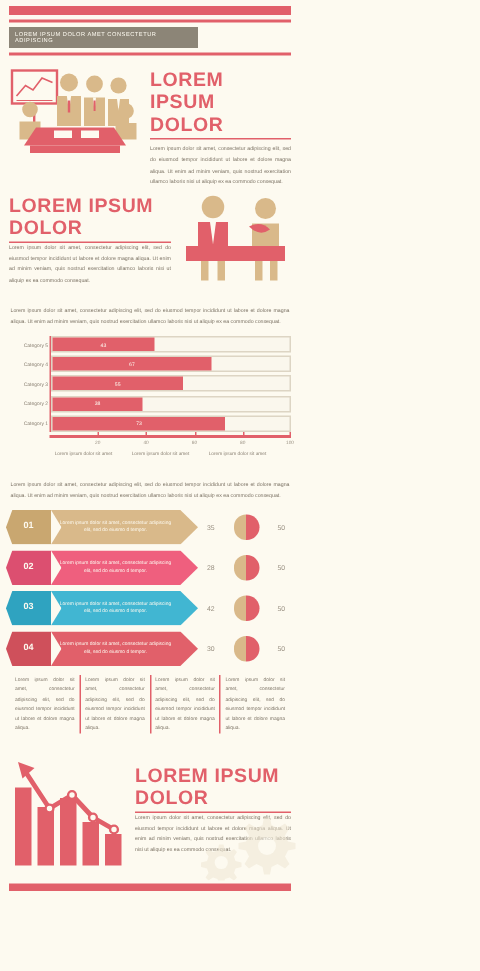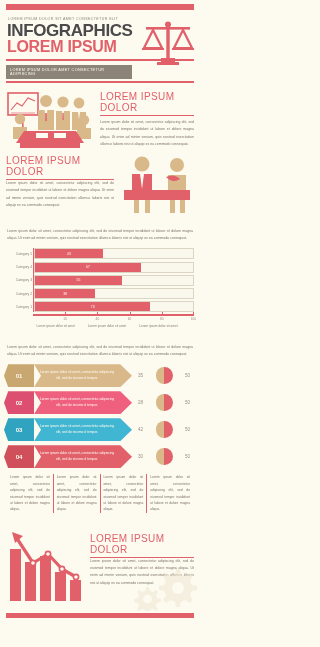--- a/index.html
+++ b/index.html
@@ -19,21 +19,21 @@
   .h-main{font-size:17px;font-weight:bold;letter-spacing:-0.4px;color:#4a4a4a;line-height:1.02;margin-left:1px;}
   .h-sub{font-size:16px;font-weight:bold;letter-spacing:-0.3px;color:#e1606a;line-height:1.05;margin-left:1px;}
   .scales{position:absolute;right:4px;top:8px;width:56px;height:54px;}
   .rule{height:2px;background:#e1606a;margin:3px 6px 0 6px;}
   .tagbar{margin:3px 6px 0 6px;background:#8c8577;color:#fdfaf0;font-size:3.8px;
           letter-spacing:.35px;padding:3px 4px;display:inline-block;width:126px;box-sizing:border-box;}
   .rule2{height:2px;background:#e1606a;margin:2px 6px 0 6px;}
 
   
   .body-text{font-size:3.5px;line-height:2.05;color:#7d7466;text-align:justify;}
-  .sec-title{font-size:10px;font-weight:normal;letter-spacing:.4px;color:#e1606a;}
+  .sec-title{font-size:13px;font-weight:bold;letter-spacing:.4px;color:#e1606a;}
   .title-ul{height:1.2px;background:#e1606a;margin-top:2px;}
 
   
   .sec1{display:flex;padding:6px 6px 0 6px;gap:6px;}
   .illus1{width:88px;height:62px;flex:none;}
   .sec1 .txt{flex:1;padding-top:2px;}
   .sec1 .body-text{margin-top:3px;}
 
   
   .sec2{display:flex;padding:4px 6px 0 6px;gap:6px;}
@@ -93,37 +93,20 @@
   .bot-rule{height:5px;background:#e1606a;margin:6px 6px 6px 6px;}
 </style>
 </head>
 <body>
 
 <div class="page">
 
   
   <div class="top-bar"></div>
 
-  <div class="header">
-    <svg class="scales" viewBox="0 0 56 54">
-      <rect x="26.3" y="8" width="3.4" height="36" fill="#e1606a"></rect>
-      <rect x="6" y="9" width="44" height="2.6" fill="#e1606a"></rect>
-      <circle cx="28" cy="6.5" r="3" fill="#e1606a"></circle>
-      <rect x="17" y="44" width="22" height="3" fill="#e1606a"></rect>
-      <rect x="21" y="40" width="14" height="4" fill="#e1606a"></rect>
-      <path d="M13 12 L4 30 L22 30 Z" fill="none" stroke="#e1606a" stroke-width="2.2"></path>
-      <path d="M43 12 L34 30 L52 30 Z" fill="none" stroke="#e1606a" stroke-width="2.2"></path>
-      <rect x="2" y="30" width="22" height="2" fill="#e1606a"></rect>
-      <rect x="32" y="30" width="22" height="2" fill="#e1606a"></rect>
-    </svg>
-
-    <div class="kicker">LOREM IPSUM DOLOR SIT AMET CONSECTETUR ELIT</div>
-    <div class="h-main">INFOGRAPHICS</div>
-    <div class="h-sub">LOREM IPSUM</div>
-  </div>
 
   <div class="rule"></div>
   <div class="tagbar">LOREM IPSUM DOLOR AMET CONSECTETUR ADIPISCING</div>
   <div class="rule2"></div>
 
   
   <div class="sec1">
     <svg class="illus1" viewBox="0 0 88 62">
       <rect x="2" y="4" width="30" height="22" fill="#fdfaf0" stroke="#e1606a" stroke-width="1.6"></rect>
       <polyline points="5,21 11,14 16,17 22,9 29,12" fill="none" stroke="#e1606a" stroke-width="1.1"></polyline>

